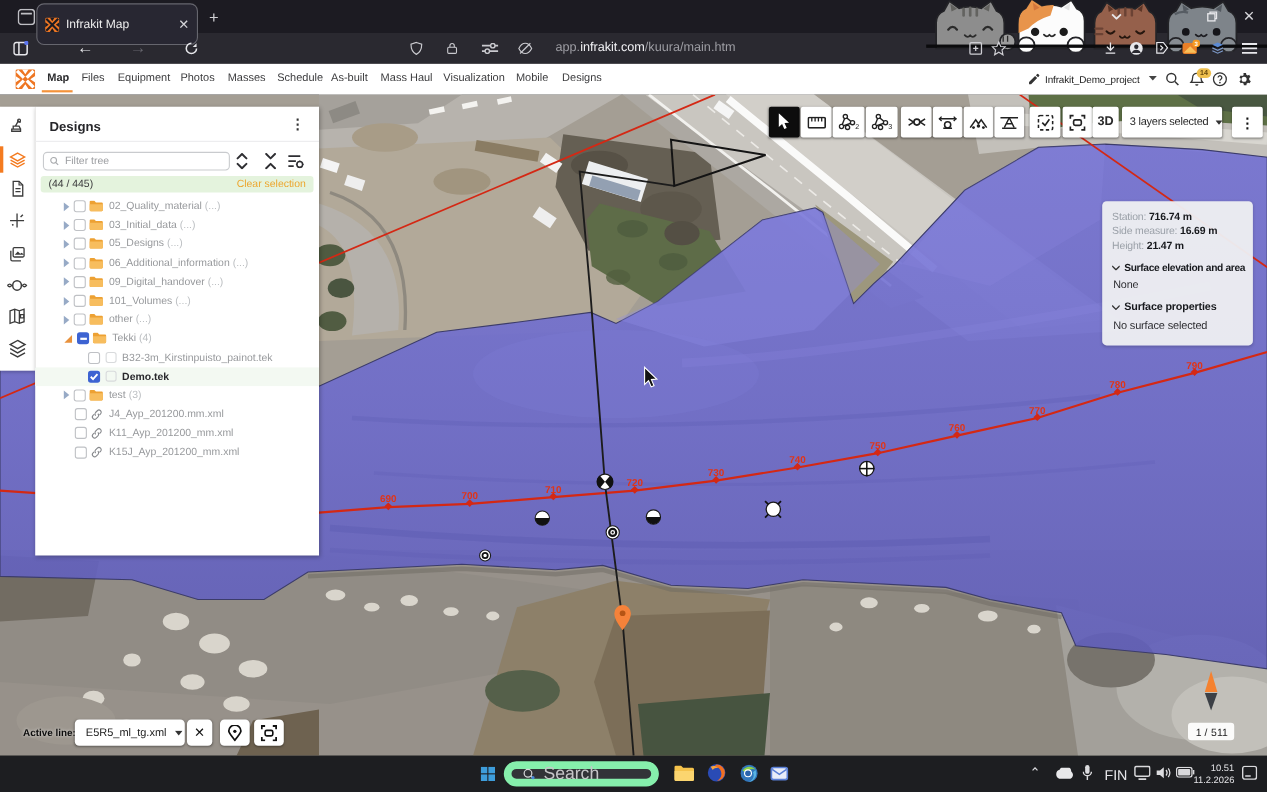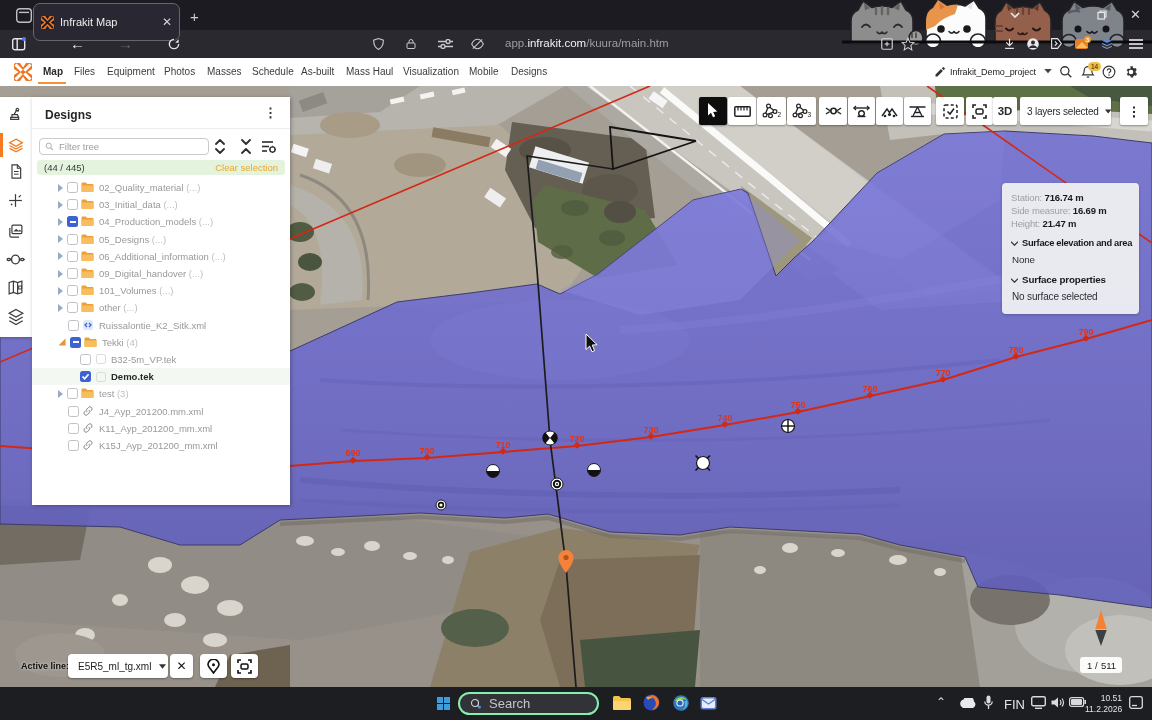--- a/index.html
+++ b/index.html
@@ -496,99 +496,80 @@
           <i class="tri-r" style="margin-left:26px"></i>
           <i class="cb" style="margin-left:4px"></i>
           <svg style="margin-left:3px" width="13" height="11" viewBox="0 0 13 11">
             <path d="M0.5,1.5 a1,1 0 0 1 1,-1 H4.8 L6.2,2 H11.5 a1,1 0 0 1 1,1 V9 a1,1 0 0 1 -1,1 H1.5 a1,1 0 0 1 -1,-1 Z" fill="#eda133"></path>
             <path d="M0.5,3.6 H12.5 V9 a1,1 0 0 1 -1,1 H1.5 a1,1 0 0 1 -1,-1 Z" fill="#f7bd5e"></path>
           </svg>
           <span class="lb">03_Initial_data <span class="cnt">(...)</span></span>
         </div>
 <div class="trow">
           <i class="tri-r" style="margin-left:26px"></i>
+          <i class="cb" style="margin-left:4px"></i>
+          <svg style="margin-left:3px" width="13" height="11" viewBox="0 0 13 11">
+            <path d="M0.5,1.5 a1,1 0 0 1 1,-1 H4.8 L6.2,2 H11.5 a1,1 0 0 1 1,1 V9 a1,1 0 0 1 -1,1 H1.5 a1,1 0 0 1 -1,-1 Z" fill="#eda133"></path>
+            <path d="M0.5,3.6 H12.5 V9 a1,1 0 0 1 -1,1 H1.5 a1,1 0 0 1 -1,-1 Z" fill="#f7bd5e"></path>
+          </svg>
+          <span class="lb">05_Designs <span class="cnt">(...)</span></span>
+        </div>
+<div class="trow">
+          <i class="tri-r" style="margin-left:26px"></i>
+          <i class="cb" style="margin-left:4px"></i>
+          <svg style="margin-left:3px" width="13" height="11" viewBox="0 0 13 11">
+            <path d="M0.5,1.5 a1,1 0 0 1 1,-1 H4.8 L6.2,2 H11.5 a1,1 0 0 1 1,1 V9 a1,1 0 0 1 -1,1 H1.5 a1,1 0 0 1 -1,-1 Z" fill="#eda133"></path>
+            <path d="M0.5,3.6 H12.5 V9 a1,1 0 0 1 -1,1 H1.5 a1,1 0 0 1 -1,-1 Z" fill="#f7bd5e"></path>
+          </svg>
+          <span class="lb">06_Additional_information <span class="cnt">(...)</span></span>
+        </div>
+<div class="trow">
+          <i class="tri-r" style="margin-left:26px"></i>
+          <i class="cb" style="margin-left:4px"></i>
+          <svg style="margin-left:3px" width="13" height="11" viewBox="0 0 13 11">
+            <path d="M0.5,1.5 a1,1 0 0 1 1,-1 H4.8 L6.2,2 H11.5 a1,1 0 0 1 1,1 V9 a1,1 0 0 1 -1,1 H1.5 a1,1 0 0 1 -1,-1 Z" fill="#eda133"></path>
+            <path d="M0.5,3.6 H12.5 V9 a1,1 0 0 1 -1,1 H1.5 a1,1 0 0 1 -1,-1 Z" fill="#f7bd5e"></path>
+          </svg>
+          <span class="lb">09_Digital_handover <span class="cnt">(...)</span></span>
+        </div>
+<div class="trow">
+          <i class="tri-r" style="margin-left:26px"></i>
+          <i class="cb" style="margin-left:4px"></i>
+          <svg style="margin-left:3px" width="13" height="11" viewBox="0 0 13 11">
+            <path d="M0.5,1.5 a1,1 0 0 1 1,-1 H4.8 L6.2,2 H11.5 a1,1 0 0 1 1,1 V9 a1,1 0 0 1 -1,1 H1.5 a1,1 0 0 1 -1,-1 Z" fill="#eda133"></path>
+            <path d="M0.5,3.6 H12.5 V9 a1,1 0 0 1 -1,1 H1.5 a1,1 0 0 1 -1,-1 Z" fill="#f7bd5e"></path>
+          </svg>
+          <span class="lb">101_Volumes <span class="cnt">(...)</span></span>
+        </div>
+<div class="trow">
+          <i class="tri-r" style="margin-left:26px"></i>
+          <i class="cb" style="margin-left:4px"></i>
+          <svg style="margin-left:3px" width="13" height="11" viewBox="0 0 13 11">
+            <path d="M0.5,1.5 a1,1 0 0 1 1,-1 H4.8 L6.2,2 H11.5 a1,1 0 0 1 1,1 V9 a1,1 0 0 1 -1,1 H1.5 a1,1 0 0 1 -1,-1 Z" fill="#eda133"></path>
+            <path d="M0.5,3.6 H12.5 V9 a1,1 0 0 1 -1,1 H1.5 a1,1 0 0 1 -1,-1 Z" fill="#f7bd5e"></path>
+          </svg>
+          <span class="lb">other <span class="cnt">(...)</span></span>
+        </div>
+<div class="trow">
+          <svg style="margin-left:26px" width="8" height="8" viewBox="0 0 8 8">
+            <path d="M7.5,0.5 L7.5,7.5 L0.5,7.5 Z" fill="#e8913c"></path>
+          </svg>
           <i class="cbi" style="margin-left:4px">
             <i></i>
           </i>
           <svg style="margin-left:3px" width="13" height="11" viewBox="0 0 13 11">
             <path d="M0.5,1.5 a1,1 0 0 1 1,-1 H4.8 L6.2,2 H11.5 a1,1 0 0 1 1,1 V9 a1,1 0 0 1 -1,1 H1.5 a1,1 0 0 1 -1,-1 Z" fill="#eda133"></path>
             <path d="M0.5,3.6 H12.5 V9 a1,1 0 0 1 -1,1 H1.5 a1,1 0 0 1 -1,-1 Z" fill="#f7bd5e"></path>
           </svg>
-          <span class="lb">04_Production_models <span class="cnt">(...)</span></span>
-        </div>
-<div class="trow">
-          <i class="tri-r" style="margin-left:26px"></i>
-          <i class="cb" style="margin-left:4px"></i>
-          <svg style="margin-left:3px" width="13" height="11" viewBox="0 0 13 11">
-            <path d="M0.5,1.5 a1,1 0 0 1 1,-1 H4.8 L6.2,2 H11.5 a1,1 0 0 1 1,1 V9 a1,1 0 0 1 -1,1 H1.5 a1,1 0 0 1 -1,-1 Z" fill="#eda133"></path>
-            <path d="M0.5,3.6 H12.5 V9 a1,1 0 0 1 -1,1 H1.5 a1,1 0 0 1 -1,-1 Z" fill="#f7bd5e"></path>
-          </svg>
-          <span class="lb">05_Designs <span class="cnt">(...)</span></span>
-        </div>
-<div class="trow">
-          <i class="tri-r" style="margin-left:26px"></i>
-          <i class="cb" style="margin-left:4px"></i>
-          <svg style="margin-left:3px" width="13" height="11" viewBox="0 0 13 11">
-            <path d="M0.5,1.5 a1,1 0 0 1 1,-1 H4.8 L6.2,2 H11.5 a1,1 0 0 1 1,1 V9 a1,1 0 0 1 -1,1 H1.5 a1,1 0 0 1 -1,-1 Z" fill="#eda133"></path>
-            <path d="M0.5,3.6 H12.5 V9 a1,1 0 0 1 -1,1 H1.5 a1,1 0 0 1 -1,-1 Z" fill="#f7bd5e"></path>
-          </svg>
-          <span class="lb">06_Additional_information <span class="cnt">(...)</span></span>
-        </div>
-<div class="trow">
-          <i class="tri-r" style="margin-left:26px"></i>
-          <i class="cb" style="margin-left:4px"></i>
-          <svg style="margin-left:3px" width="13" height="11" viewBox="0 0 13 11">
-            <path d="M0.5,1.5 a1,1 0 0 1 1,-1 H4.8 L6.2,2 H11.5 a1,1 0 0 1 1,1 V9 a1,1 0 0 1 -1,1 H1.5 a1,1 0 0 1 -1,-1 Z" fill="#eda133"></path>
-            <path d="M0.5,3.6 H12.5 V9 a1,1 0 0 1 -1,1 H1.5 a1,1 0 0 1 -1,-1 Z" fill="#f7bd5e"></path>
-          </svg>
-          <span class="lb">09_Digital_handover <span class="cnt">(...)</span></span>
-        </div>
-<div class="trow">
-          <i class="tri-r" style="margin-left:26px"></i>
-          <i class="cb" style="margin-left:4px"></i>
-          <svg style="margin-left:3px" width="13" height="11" viewBox="0 0 13 11">
-            <path d="M0.5,1.5 a1,1 0 0 1 1,-1 H4.8 L6.2,2 H11.5 a1,1 0 0 1 1,1 V9 a1,1 0 0 1 -1,1 H1.5 a1,1 0 0 1 -1,-1 Z" fill="#eda133"></path>
-            <path d="M0.5,3.6 H12.5 V9 a1,1 0 0 1 -1,1 H1.5 a1,1 0 0 1 -1,-1 Z" fill="#f7bd5e"></path>
-          </svg>
-          <span class="lb">101_Volumes <span class="cnt">(...)</span></span>
-        </div>
-<div class="trow">
-          <i class="tri-r" style="margin-left:26px"></i>
-          <i class="cb" style="margin-left:4px"></i>
-          <svg style="margin-left:3px" width="13" height="11" viewBox="0 0 13 11">
-            <path d="M0.5,1.5 a1,1 0 0 1 1,-1 H4.8 L6.2,2 H11.5 a1,1 0 0 1 1,1 V9 a1,1 0 0 1 -1,1 H1.5 a1,1 0 0 1 -1,-1 Z" fill="#eda133"></path>
-            <path d="M0.5,3.6 H12.5 V9 a1,1 0 0 1 -1,1 H1.5 a1,1 0 0 1 -1,-1 Z" fill="#f7bd5e"></path>
-          </svg>
-          <span class="lb">other <span class="cnt">(...)</span></span>
-        </div>
-<div class="trow">
-          <i class="cb" style="margin-left:36px"></i>
-          <svg style="margin-left:3px" width="12" height="12" viewBox="0 0 24 24">
-            <rect x="2" y="2" width="20" height="20" rx="5" fill="#dce8fa"></rect>
-            <path d="M10 8 L6 12 L10 16 M14 8 L18 12 L14 16" stroke="#3d63d2" stroke-width="2.6" fill="none"></path>
-          </svg>
-          <span class="lb">Ruissalontie_K2_Sitk.xml</span>
-        </div>
-<div class="trow">
-          <svg style="margin-left:26px" width="8" height="8" viewBox="0 0 8 8">
-            <path d="M7.5,0.5 L7.5,7.5 L0.5,7.5 Z" fill="#e8913c"></path>
-          </svg>
-          <i class="cbi" style="margin-left:4px">
-            <i></i>
-          </i>
-          <svg style="margin-left:3px" width="13" height="11" viewBox="0 0 13 11">
-            <path d="M0.5,1.5 a1,1 0 0 1 1,-1 H4.8 L6.2,2 H11.5 a1,1 0 0 1 1,1 V9 a1,1 0 0 1 -1,1 H1.5 a1,1 0 0 1 -1,-1 Z" fill="#eda133"></path>
-            <path d="M0.5,3.6 H12.5 V9 a1,1 0 0 1 -1,1 H1.5 a1,1 0 0 1 -1,-1 Z" fill="#f7bd5e"></path>
-          </svg>
           <span class="lb">Tekki <span class="cnt">(4)</span></span>
         </div>
 <div class="trow">
           <i class="cb" style="margin-left:48px"></i>
           <i class="tk" style="margin-left:5px"></i>
-          <span class="lb">B32-5m_VP.tek</span>
+          <span class="lb">B32-3m_Kirstinpuisto_painot.tek</span>
         </div>
 <div class="trow" style="background:#f3f9f2">
           <i class="cbi" style="margin-left:48px;border-radius:2.5px">
             <svg width="11" height="11" viewBox="0 0 11 11" style="position:absolute;left:0;top:0">
               <path d="M2.5,5.5 L4.6,7.7 L8.6,3.2" stroke="#fff" stroke-width="1.7" fill="none"></path>
             </svg>
           </i>
           <i class="tk" style="margin-left:5px"></i>
           <span class="lb" style="color:#28282c;font-weight:bold">Demo.tek</span>
         </div>
@@ -749,21 +730,21 @@
 
 <div class="abs" id="taskbar">
 <svg class="abs" style="left:437px;top:10px" width="13" height="13" viewBox="0 0 13 13">
         <g fill="#3e9ddb">
           <rect width="6" height="6"></rect>
           <rect x="7" width="6" height="6"></rect>
           <rect y="7" width="6" height="6"></rect>
           <rect x="7" y="7" width="6" height="6"></rect>
         </g>
       </svg>
-<div class="abs" style="left:458px;top:5px;width:141px;height:23px;background:#323338;border:2px solid #86efac;border-radius:12px;display:flex;align-items:center;color:#c6c6c9;font-size:13px">
+<div class="abs" style="left:458px;top:5px;width:141px;height:23px;background:#323338;border:7px solid #86efac;border-radius:12px;display:flex;align-items:center;color:#c6c6c9;font-size:16px">
 <svg width="12" height="12" viewBox="0 0 24 24" style="margin:0 7px 0 10px">
           <circle cx="10" cy="10" r="7" fill="none" stroke="#d8d8db" stroke-width="2.2"></circle>
           <line x1="15.5" y1="15.5" x2="20" y2="20" stroke="#d8d8db" stroke-width="2.4"></line>
           <circle cx="19" cy="18" r="3" fill="#4a88d8"></circle>
         </svg>Search</div>
 <svg class="abs" style="left:613px;top:9px" width="18" height="14" viewBox="0 0 18 14">
         <path d="M0,1.5 a1.5,1.5 0 0 1 1.5,-1.5 H6 L8,2 H16.5 A1.5,1.5 0 0 1 18,3.5 V12.5 A1.5,1.5 0 0 1 16.5,14 H1.5 A1.5,1.5 0 0 1 0,12.5 Z" fill="#f5c34c"></path>
         <path d="M0,5 H18 V12.5 A1.5,1.5 0 0 1 16.5,14 H1.5 A1.5,1.5 0 0 1 0,12.5 Z" fill="#fbd56f"></path>
       </svg>
 <svg class="abs" style="left:643px;top:7px" width="17" height="17" viewBox="0 0 17 17">

